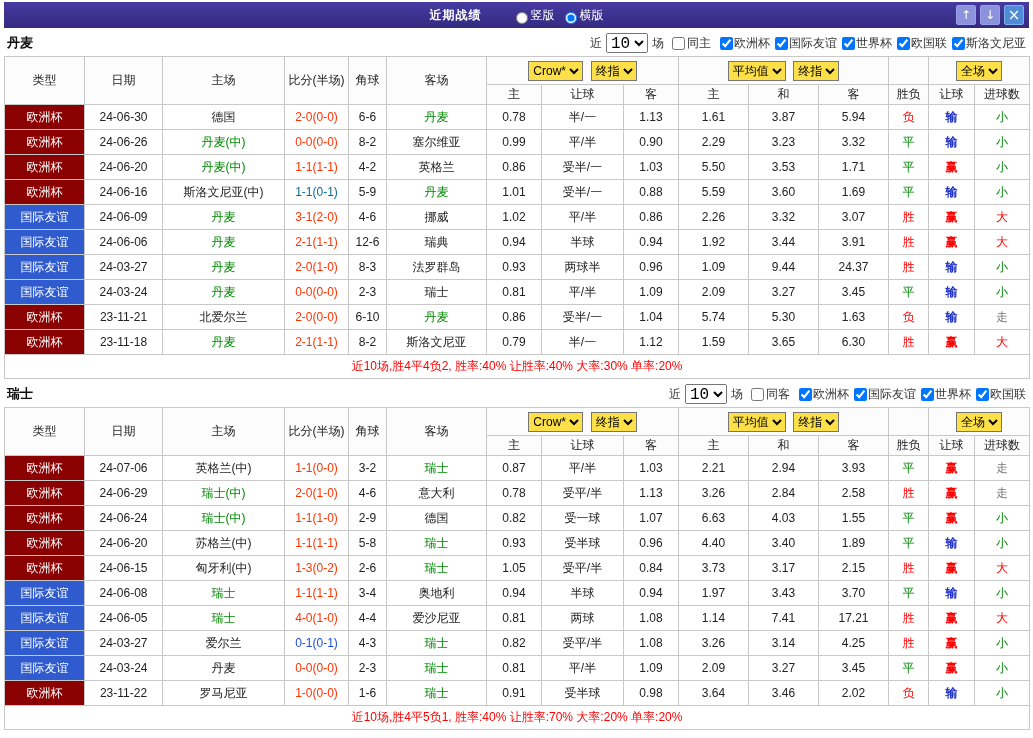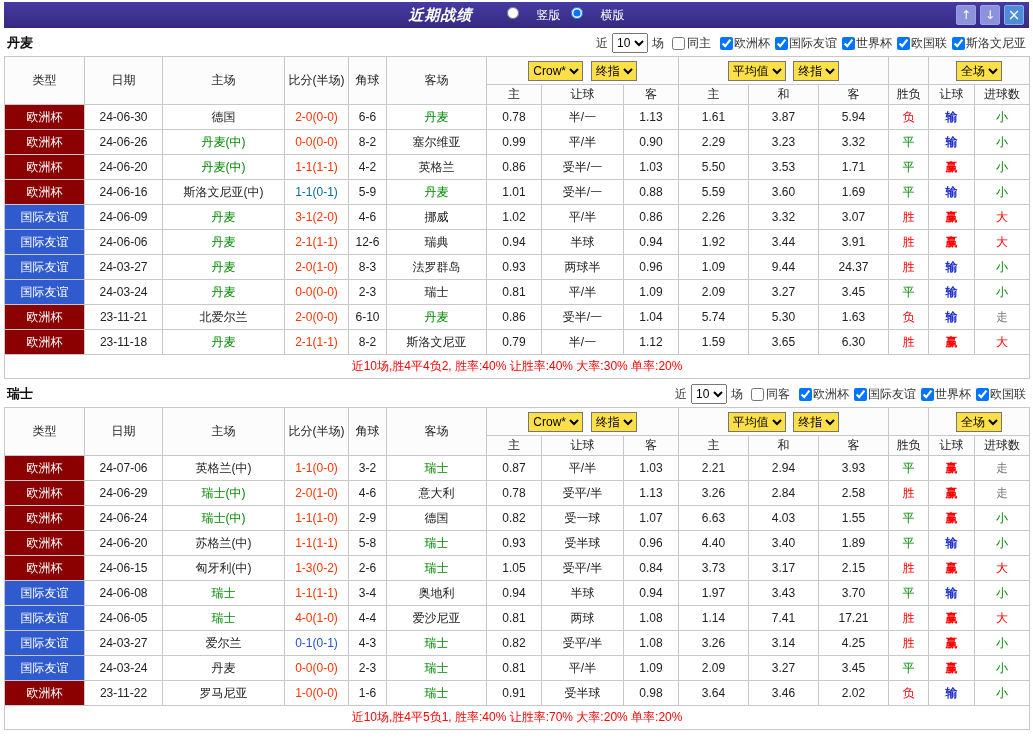--- a/index.html
+++ b/index.html
@@ -8,37 +8,37 @@
     width:1033px; height:738px; overflow:hidden;
     font-family:"Liberation Sans","DejaVu Sans",sans-serif;
     font-size:12px; color:#222;
   }
   .page { padding:2px 4px; }
   
   .titlebar {
     height:26px; background:linear-gradient(#473aa2,#352a80);
     display:flex; align-items:center; justify-content:center; position:relative;
   }
-  .titlebar .title { color:#fff; font-weight:bold; font-size:15px; letter-spacing:1px; margin-right:24px;font-style:italic; }
-  .mode { color:#fff; display:inline-flex; align-items:flex-start; gap:18px; margin-left:10px; cursor:pointer; }
+  .titlebar .title { color:#fff; font-weight:bold; font-size:12px; letter-spacing:1px; margin-right:24px; }
+  .mode { color:#fff; display:inline-flex; align-items:flex-end; gap:3px; margin-left:10px; cursor:pointer; }
   .mode input { margin:0; width:12px; height:12px; }
   .titlebar-buttons { position:absolute; right:5px; top:3px; display:flex; gap:4px; }
   .tb-btn {
     width:20px; height:20px; border:1px solid #9aa0e8; color:#fff; padding:0;
     font-size:12px; line-height:18px; text-align:center; cursor:pointer; border-radius:2px;
     font-family:"DejaVu Sans",sans-serif;
   }
   .tb-btn.up, .tb-btn.down { background:#8d92dd; }
   .tb-btn.close { background:#4f8bd6; border-color:#7fb0e8; font-size:15px; }
   
   .section { margin-top:2px; }
   .section-bar { display:flex; justify-content:space-between; align-items:center; height:26px; padding:0 3px; }
   .team-name { font-weight:bold; font-size:13px; color:#111; }
   .filters { display:flex; align-items:center; gap:4px; color:#333; }
-  .filters select { font-size:12px; height:20px; }
+  .filters select { font-size:16px; height:20px;font-family:Liberation Mono, monospace; }
   .chk { display:inline-flex; align-items:center; gap:2px; margin-left:4px; cursor:pointer; }
   .chk input { margin:0; width:13px; height:13px; }
   .comp-filters { display:inline-flex; align-items:center; }
   .comp { display:inline-flex; align-items:center; cursor:pointer; }
   .comp input { margin:0 1px 0 5px; width:13px; height:13px; }
   
   table.stats { width:1025px; border-collapse:collapse; table-layout:fixed; }
   .stats th, .stats td {
     border:1px solid #c8c8c8; text-align:center; padding:0 2px;
     overflow:hidden; white-space:nowrap;

